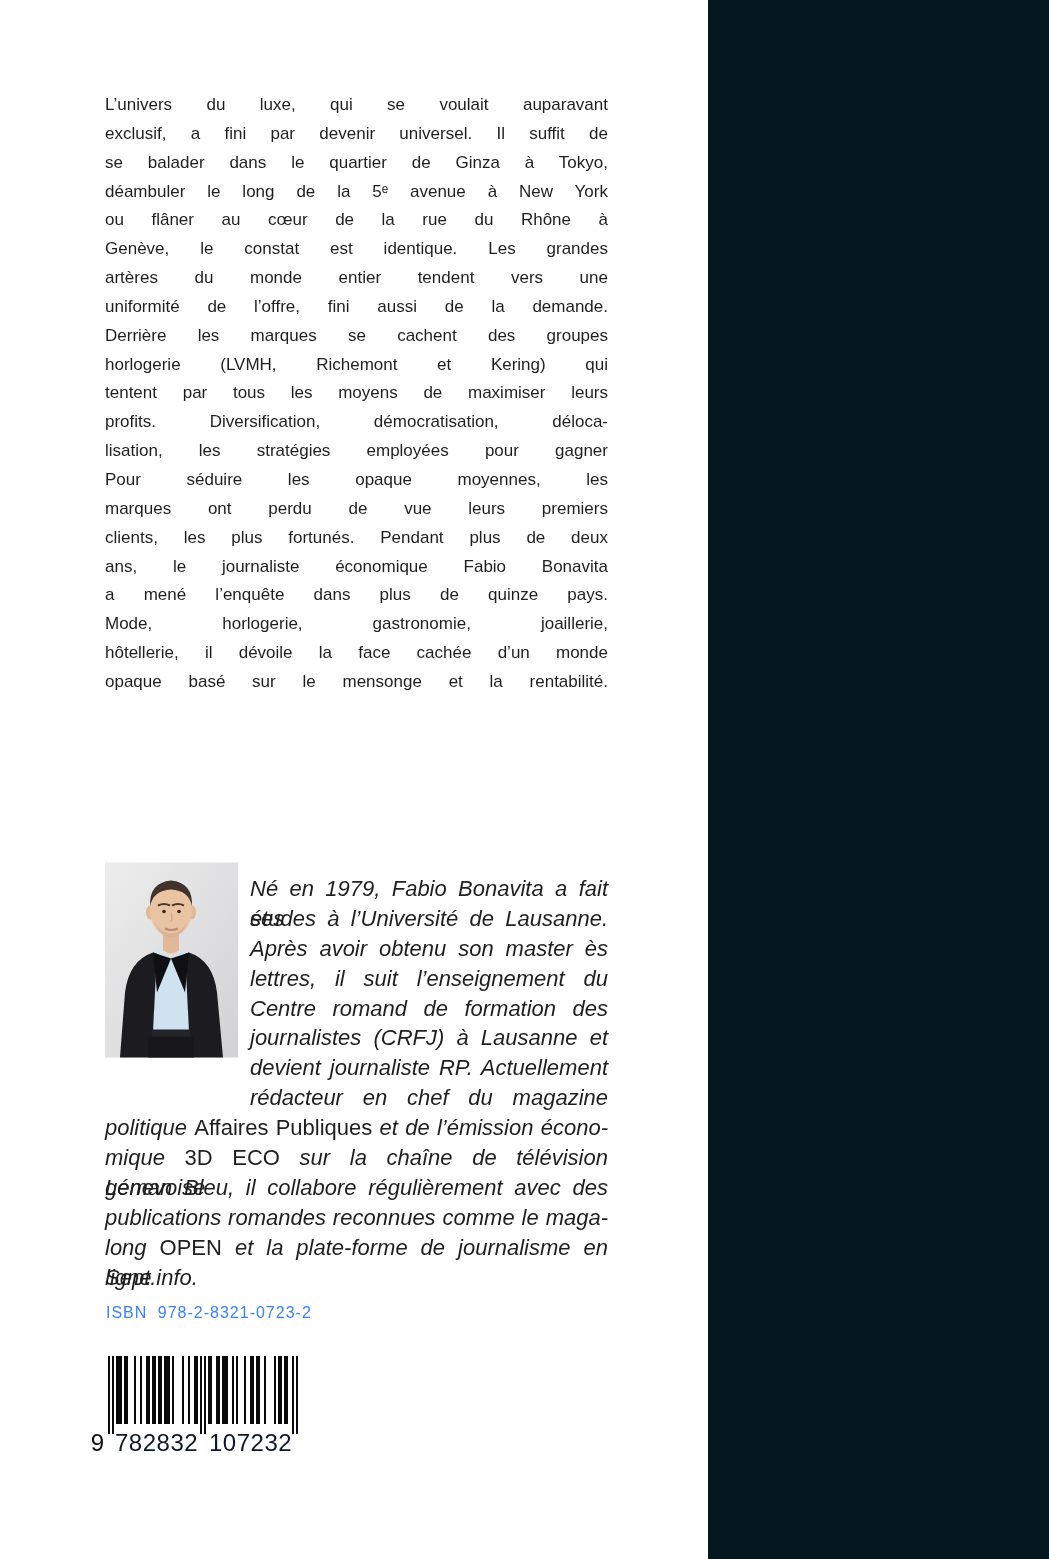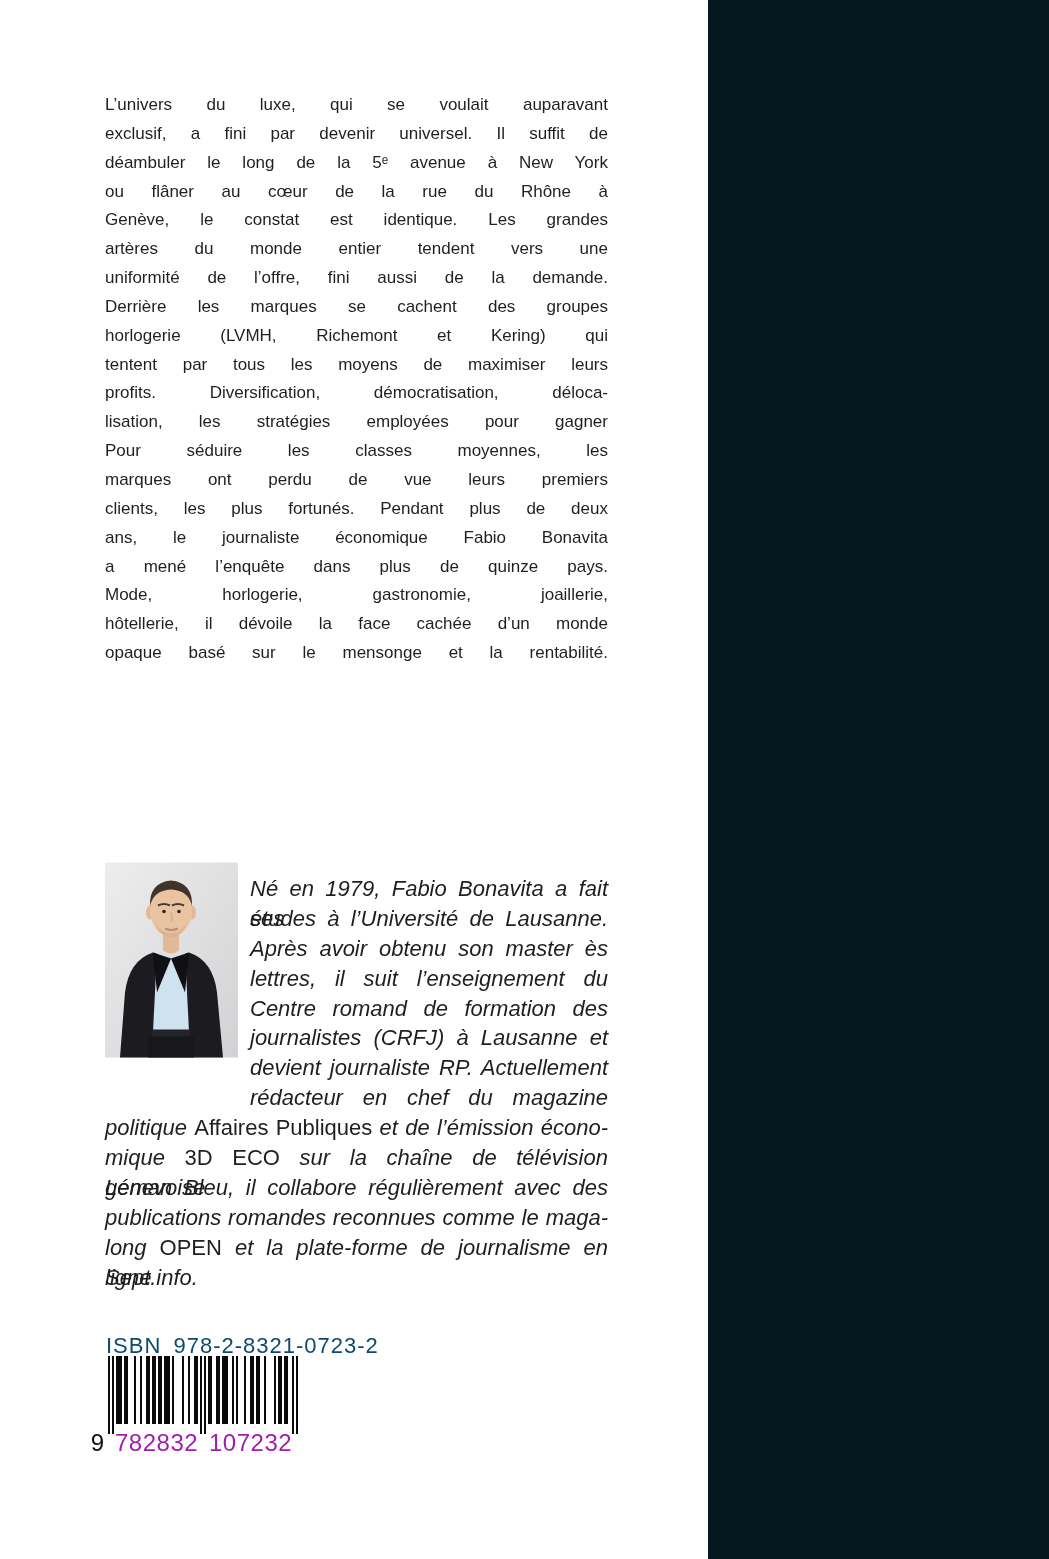--- a/index.html
+++ b/index.html
@@ -34,56 +34,57 @@
   }
   .author-bio .tline { line-height: 29.9px; height: 29.9px; }
   .author-bio .indent { margin-left: 145px; }
   
   .tline { text-align: justify; text-align-last: justify; white-space: normal; }
   .tline.last { text-align-last: left; }
   .ita { font-style: italic; }
   .reg { font-style: normal; }
   
   .isbn-label {
-    position: absolute; left: 106px; top: 1333px;
-    font-size: 22px; letter-spacing: 1px; word-spacing: 5px;
-    color: #0c4a6e;
+    position: absolute; left: 106px; top: 1304px;
+    font-size: 16px; letter-spacing: 1px; word-spacing: 5px;
+    color: #3b82f6;
   }
   .barcode-bars { position: absolute; left: 108px; top: 1356px; width: 190px; height: 78px; }
   .bc-digit-first {
     position: absolute; left: 78px; top: 1429px; width: 26px;
     font-size: 24px; text-align: right; color: #111;
   }
   .bc-group {
     position: absolute; top: 1429px; width: 82px;
     font-size: 24px; text-align: center; letter-spacing: 0.5px;
-    color: #a21caf; background: #fff;
+    color: #0f172a; background: #fff;
   }
   .bc-group1 { left: 115px; }
   .bc-group2 { left: 209px; }
 </style>
 </head>
 <body style="color: rgb(31, 31, 31);">
 
 <div class="page">
 
   <div class="back-text">
       <div class="tline"><span class="reg">L’univers du luxe, qui se voulait auparavant</span></div>
       <div class="tline"><span class="reg">exclusif, a fini par devenir universel. Il suffit de</span></div>
+      <div class="tline"><span class="reg">se balader dans le quartier de Ginza à Tokyo,</span></div>
       <div class="tline"><span class="reg">déambuler le long de la 5ᵉ avenue à New York</span></div>
       <div class="tline"><span class="reg">ou flâner au cœur de la rue du Rhône à</span></div>
       <div class="tline"><span class="reg">Genève, le constat est identique. Les grandes</span></div>
       <div class="tline"><span class="reg">artères du monde entier tendent vers une</span></div>
       <div class="tline"><span class="reg">uniformité de l’offre, fini aussi de la demande.</span></div>
       <div class="tline"><span class="reg">Derrière les marques se cachent des groupes</span></div>
       <div class="tline"><span class="reg">horlogerie (LVMH, Richemont et Kering) qui</span></div>
       <div class="tline"><span class="reg">tentent par tous les moyens de maximiser leurs</span></div>
       <div class="tline"><span class="reg">profits. Diversification, démocratisation, déloca-</span></div>
       <div class="tline"><span class="reg">lisation, les stratégies employées pour gagner</span></div>
-      <div class="tline"><span class="reg">Pour séduire les classes moyennes, les</span></div>
+      <div class="tline"><span class="reg">Pour séduire les opaque moyennes, les</span></div>
       <div class="tline"><span class="reg">marques ont perdu de vue leurs premiers</span></div>
       <div class="tline"><span class="reg">clients, les plus fortunés. Pendant plus de deux</span></div>
       <div class="tline"><span class="reg">ans, le journaliste économique Fabio Bonavita</span></div>
       <div class="tline"><span class="reg">a mené l’enquête dans plus de quinze pays.</span></div>
       <div class="tline"><span class="reg">Mode, horlogerie, gastronomie, joaillerie,</span></div>
       <div class="tline"><span class="reg">hôtellerie, il dévoile la face cachée d’un monde</span></div>
       <div class="tline"><span class="reg">opaque basé sur le mensonge et la rentabilité.</span></div>
     </div>
 
   <div class="author-photo">

